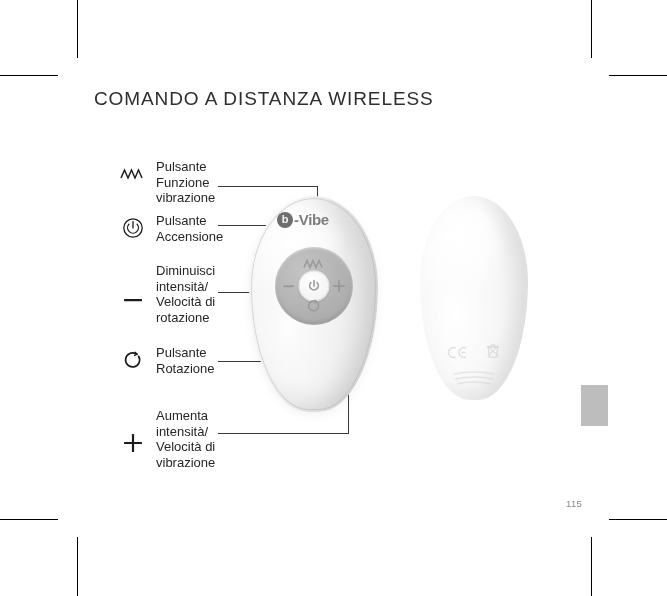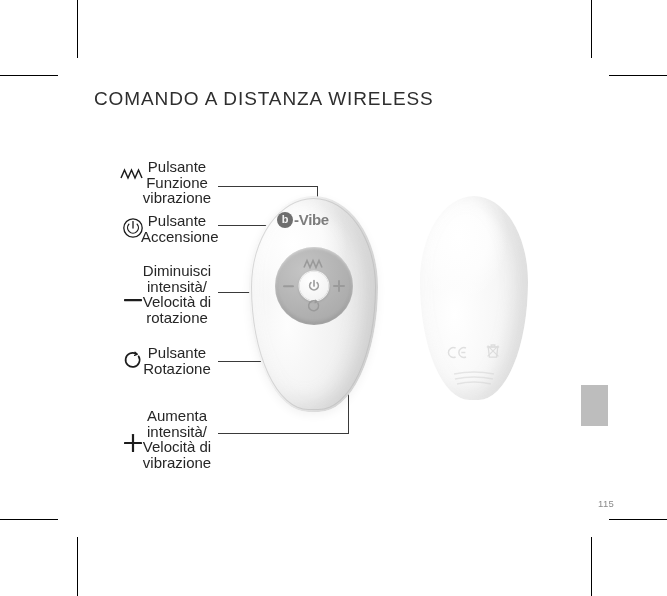--- a/index.html
+++ b/index.html
@@ -3,21 +3,21 @@
 <meta charset="utf-8">
 <style>
   html,body{margin:0;padding:0;}
   body{
     width:667px;height:596px;
     background:#ffffff;
     font-family:"Liberation Sans", sans-serif;
     position:relative;
     overflow:hidden;
   }
-  .page{position:absolute;inset:0;text-align:center;}
+  .page{position:absolute;inset:0;}
 
   
   .cropmark{position:absolute;background:#000;}
   .cm-v{width:1px;}
   .cm-h{height:1px;}
 
   
   .title{
     position:absolute;
     left:94px; top:88px;
@@ -31,22 +31,22 @@
   
   .callout{position:absolute;}
   .callout .icon{
     position:absolute;
     left:0; top:0;
     width:30px;height:30px;
     display:flex;align-items:center;justify-content:center;
   }
   .callout .lbl{
     position:absolute;
-    left:23px; top:0;
-    font-size:15px;
+    left:38px; top:0;
+    font-size:13px;
     line-height:15.6px;
     color:#262626;
     width:72px;
     white-space:pre-line;
   }
 
   
   .lead{position:absolute;background:#3a3a3a;}
   .lead-h{height:1px;}
   .lead-v{width:1px;}
@@ -157,21 +157,20 @@
     left:581px; top:385px;
     width:27px;height:41px;
     background:#bdbdbd;
   }
   .folio{
     position:absolute;
     left:566px; top:498px;
     font-size:9.5px;
     color:#8a8a8a;
     letter-spacing:.3px;
-    margin-left:32px;
   }
 </style>
 </head>
 <body>
 
 <div class="page">
 
   <div class="cropmark cm-v" style="left:77px;top:0;height:58px;"></div>
   <div class="cropmark cm-h" style="left:0;top:75px;width:58px;"></div>
   <div class="cropmark cm-v" style="left:591px;top:0;height:58px;"></div>

